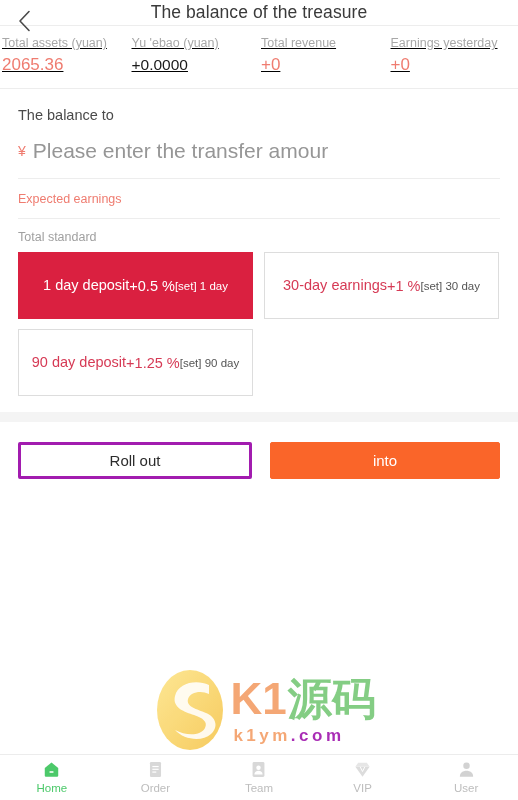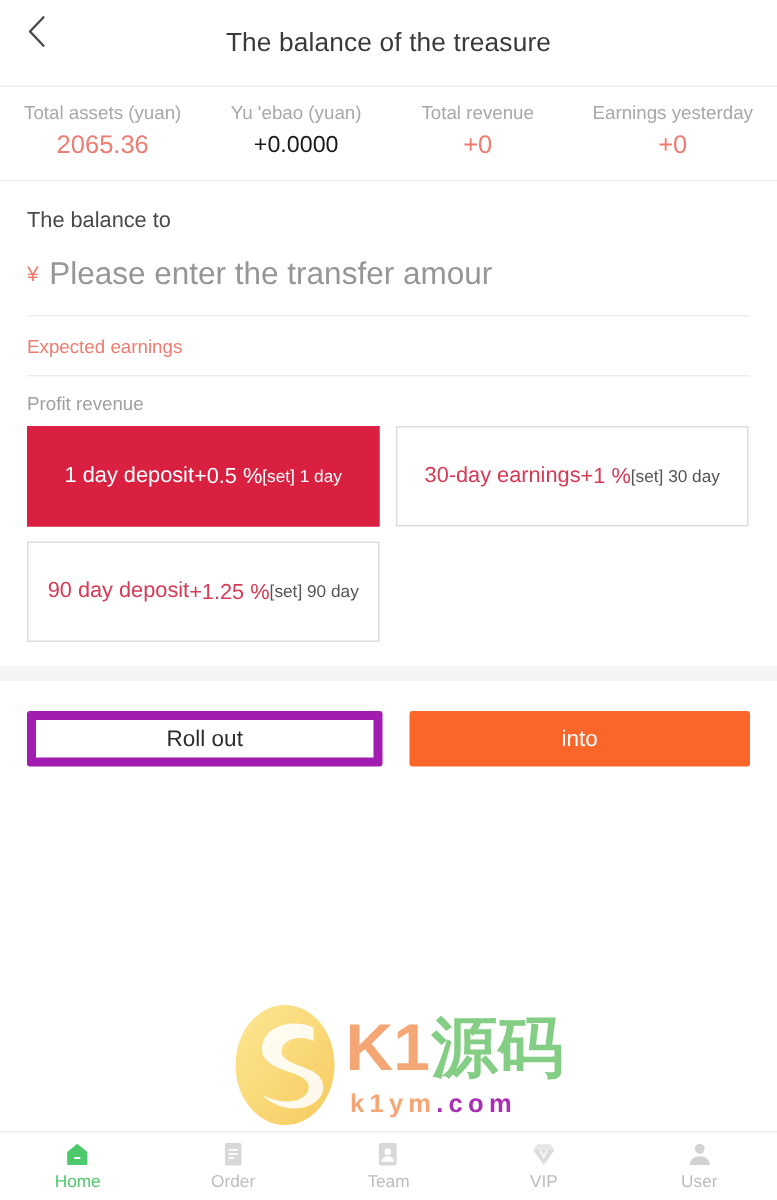--- a/index.html
+++ b/index.html
@@ -17,21 +17,21 @@
     position: relative;
     width: 518px;
     height: 800px;
     background: #ffffff;
     overflow: hidden;
   }
 
   
   .header {
     position: relative;
-    height: 58px;
+    height: 26px;
     background: #ffffff;
     border-bottom: 1px solid #ededed;
     display: flex;
     align-items: center;
     justify-content: center;
   }
   .back-btn {
     position: absolute;
     left: 0;
     top: 0;
@@ -52,22 +52,23 @@
 
   
   .stats {
     display: flex;
     background: #ffffff;
     border-bottom: 1px solid #ededed;
     padding: 9px 0 11px 0;
   }
   .stat {
     flex: 1;
-    text-align: center;
-    padding: 0 16px;
+    text-align: left;
+    padding: 0 2px;
+    text-decoration: underline;
   }
   .stat-label {
     font-size: 12.5px;
     color: #a8a8a8;
     line-height: 17px;
     white-space: nowrap;
   }
   .stat-value {
     font-size: 17px;
     line-height: 24px;
@@ -186,21 +187,21 @@
     display: flex;
     align-items: center;
     justify-content: center;
     font-size: 15px;
     cursor: pointer;
     user-select: none;
     border-radius: 2px;
   }
   .btn-rollout {
     background: #ffffff;
-    border: 6px solid #a21caf;
+    border: 3px solid #a21caf;
     color: #2b2b2b;
   }
   .btn-into {
     background: #fa6529;
     border: 1px solid #fa6529;
     color: #ffffff;
   }
 
   
   .watermark {
@@ -301,21 +302,21 @@
 
     <div class="label-balance-to">The balance to</div>
 
     <div class="amount-row">
       <span class="yen">¥</span>
       <input class="amount-input" type="text" placeholder="Please enter the transfer amour" value="" style="">
     </div>
 
     <div class="expected">Expected earnings</div>
 
-    <div class="profit-standard">Profit revenue</div>
+    <div class="profit-standard">Total standard</div>
 
     <div class="plans">
 
       <div class="plan selected">
         <div class="plan-title">1 day deposit</div>
         <div class="plan-rate">+0.5 %</div>
         <div class="plan-set">[set] 1 day</div>
       </div>
 
 

